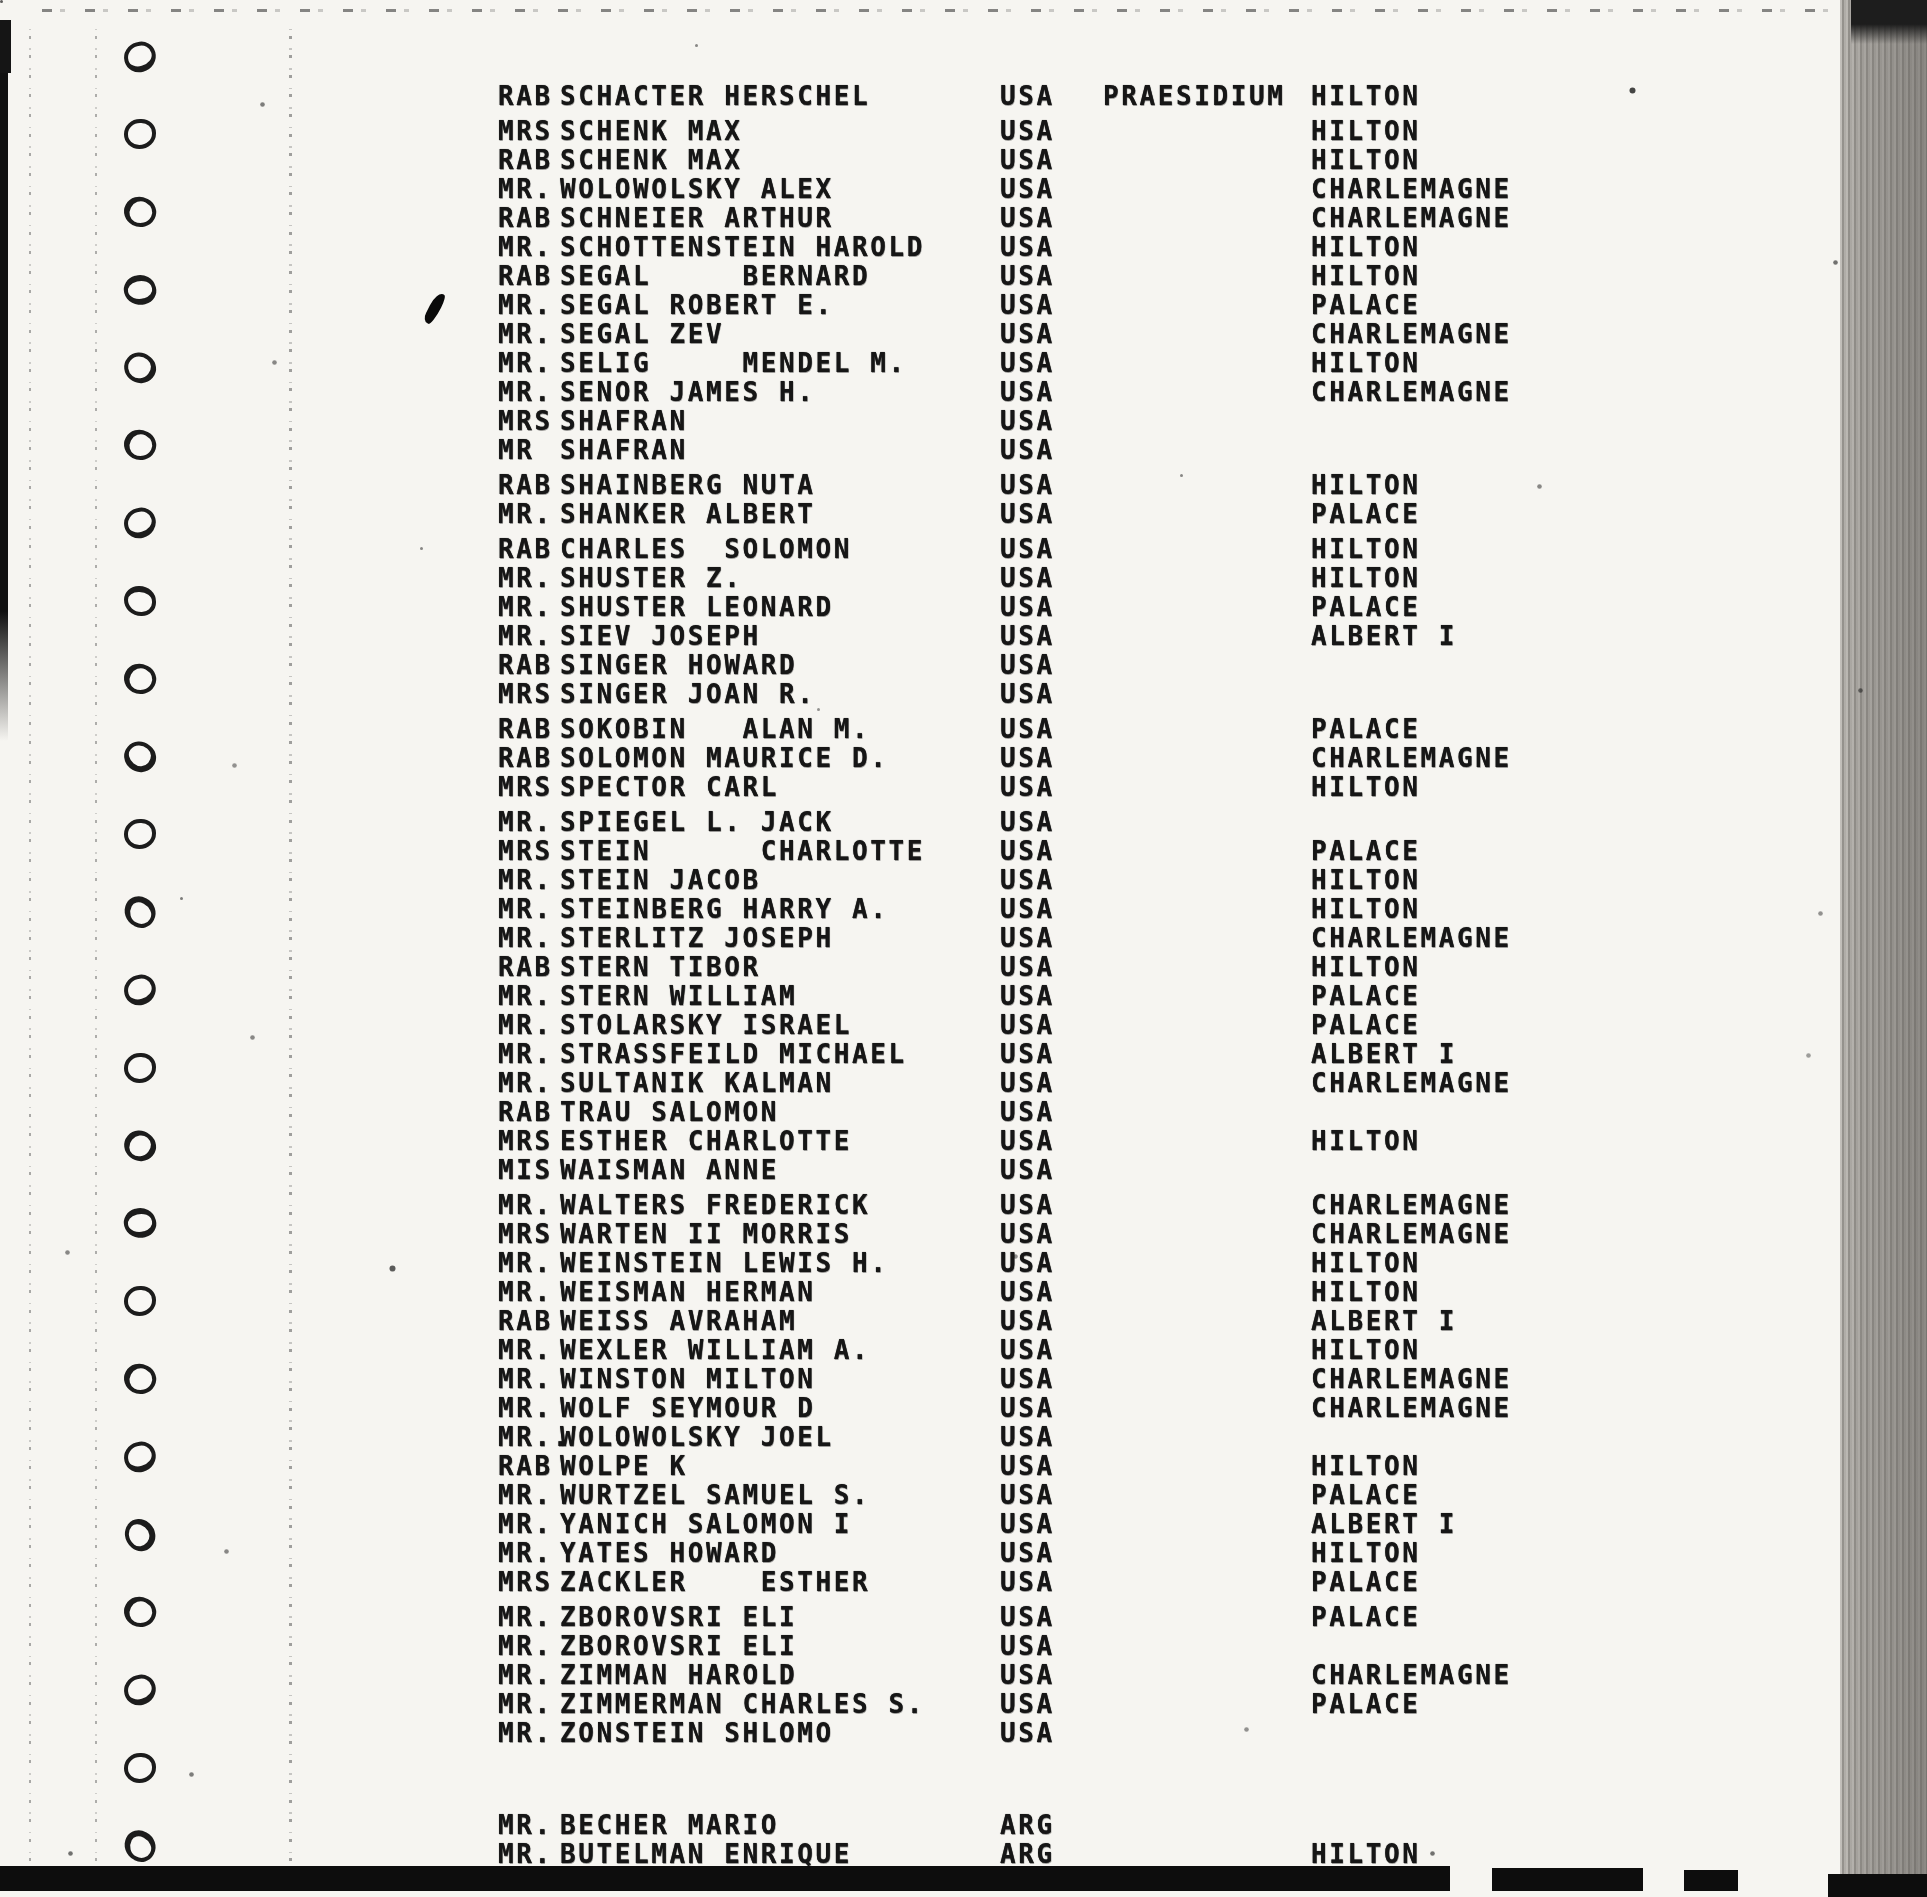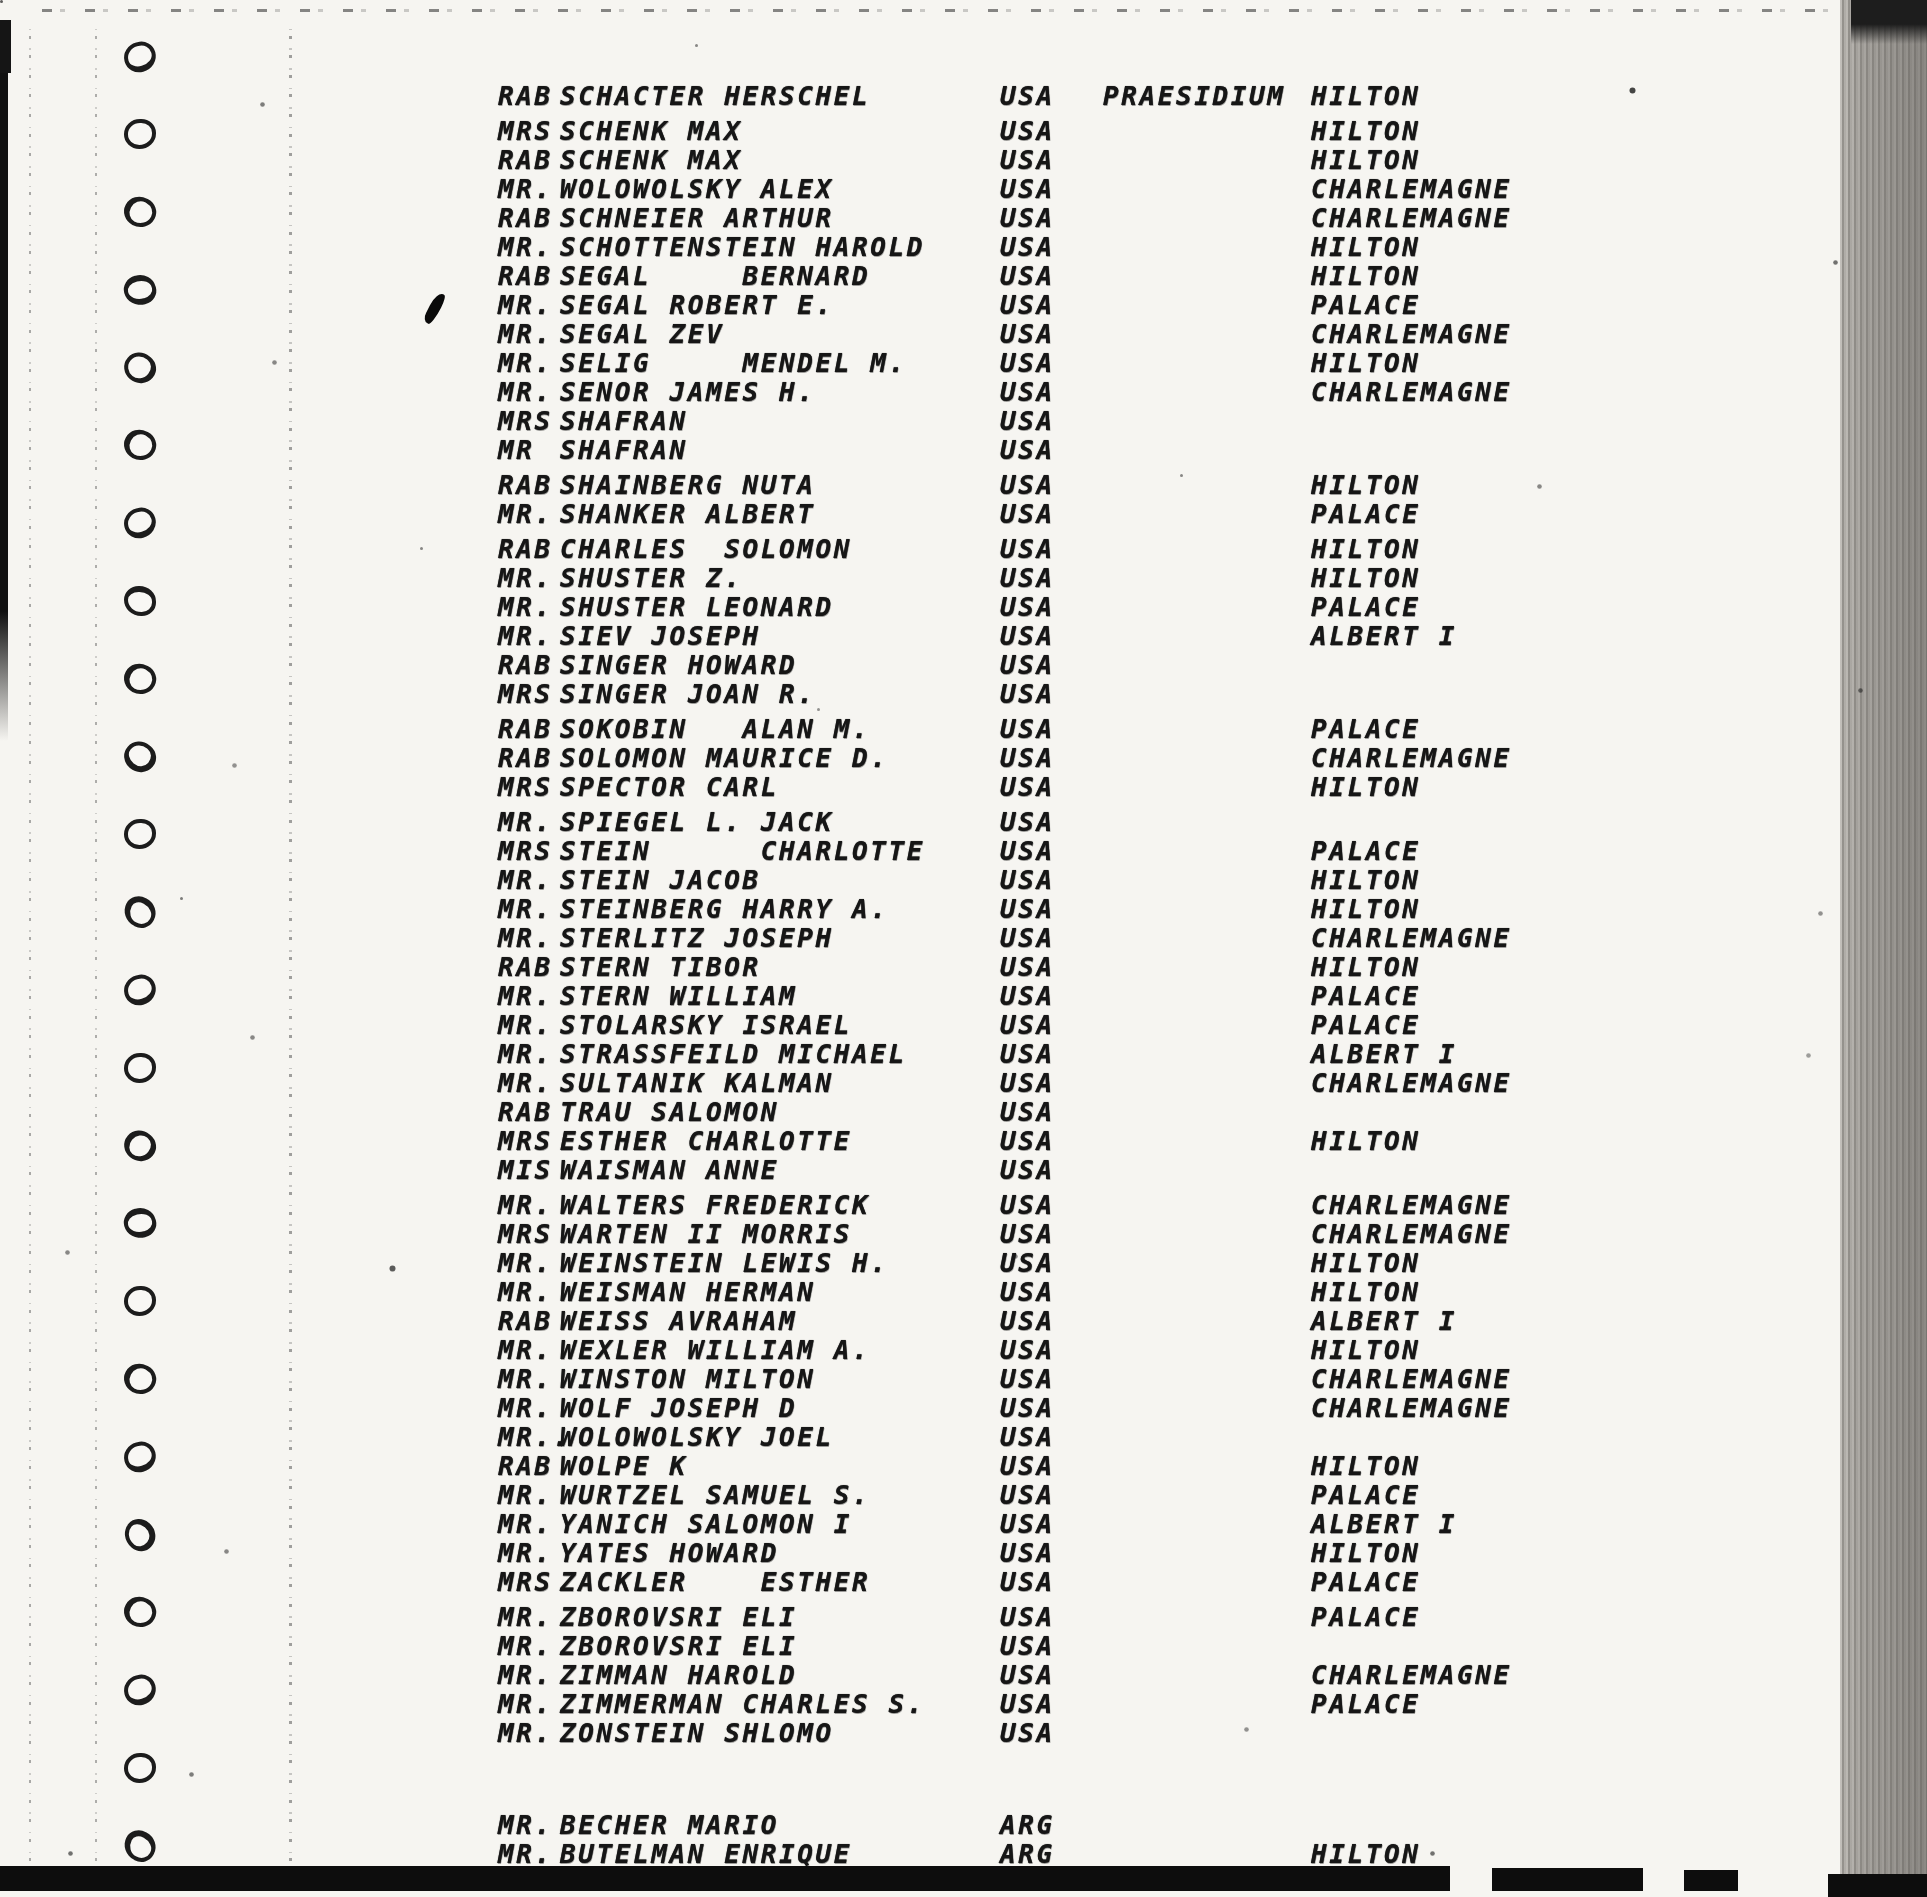--- a/index.html
+++ b/index.html
@@ -1,21 +1,21 @@
 <!DOCTYPE html>
 <html style="font-size:12px"><head>
 <meta charset="utf-8">
 <style>
   html,body{margin:0;padding:0;}
   body{
     width:1927px;height:1898px;overflow:hidden;position:relative;
     background:#f6f5f1;
     font-family:"DejaVu Sans Mono","Liberation Mono",monospace;
   }
-  .page{position:absolute;inset:0;font-style:italic;}
+  .page{position:absolute;inset:0;}
 
   
   .roster{
     position:absolute;left:498px;top:82px;width:1329px;
     color:#161616;font-size:26px;font-weight:700;letter-spacing:2.6px;
     text-shadow:0 0 0.8px rgba(15,15,15,.8),0.5px 0.5px 0 rgba(15,15,15,.35);
   }
   .row{
     display:grid;
     grid-template-columns:62px 440px 103px 208px auto;
@@ -451,21 +451,21 @@
   </div>
       <div class="row">
     <span class="cell">MR.</span>
     <span class="cell">WINSTON MILTON</span>
     <span class="cell">USA</span>
     <span class="cell"></span>
     <span class="cell">CHARLEMAGNE</span>
   </div>
       <div class="row">
     <span class="cell">MR.</span>
-    <span class="cell">WOLF JOSEPH D</span>
+    <span class="cell">WOLF SEYMOUR D</span>
     <span class="cell">USA</span>
     <span class="cell"></span>
     <span class="cell">CHARLEMAGNE</span>
   </div>
       <div class="row">
     <span class="cell">MR..</span>
     <span class="cell">WOLOWOLSKY JOEL</span>
     <span class="cell">USA</span>
     <span class="cell"></span>
     <span class="cell"></span>

